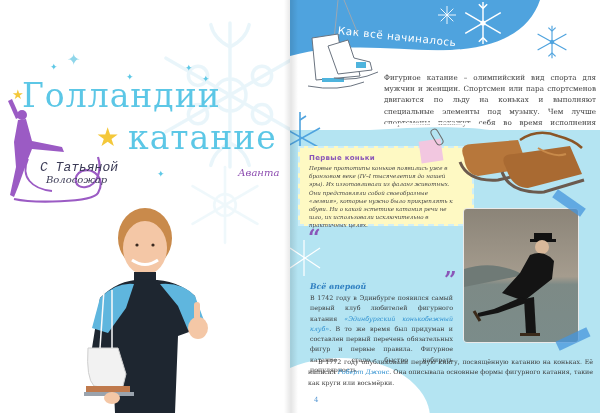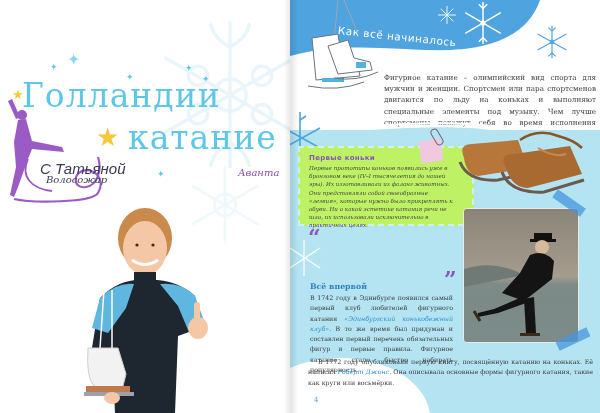--- a/index.html
+++ b/index.html
@@ -10,21 +10,21 @@
   .left-page { position: absolute; left: 0; top: 0; width: 290px; height: 413px; background: #ffffff; overflow: hidden; }
   .left-page .big-flake { position: absolute; left: 150px; top: 10px; width: 160px; height: 170px; opacity: 0.55; }
   .left-page .big-flake2 { position: absolute; left: 180px; top: 160px; width: 90px; height: 90px; opacity: 0.45; }
   .sparkle { position: absolute; color: #5ec8e6; font-size: 9px; line-height: 1; }
   .sparkle.lg { font-size: 16px; color: #8fd6ea; }
 
   .skater { position: absolute; left: 2px; top: 97px; width: 120px; height: 110px; }
   .title-line1 { position: absolute; left: 22px; top: 76px; font-family: "DejaVu Serif", serif; font-size: 33px; letter-spacing: 1px; color: #5cc7e6; font-weight: normal; }
   .title-line2 { position: absolute; left: 128px; top: 118px; font-family: "DejaVu Serif", serif; font-size: 33px; letter-spacing: 1px; color: #5cc7e6; }
   .star { position: absolute; color: #f4c83a; line-height: 1; }
-  .sub1 { position: absolute; left: 40px; top: 160px; font-family: Liberation Sans, sans-serif; font-style: italic; font-size: 15px; color: #3a3a55; text-align: right; }
+  .sub1 { position: absolute; left: 40px; top: 160px; font-family: Liberation Mono, monospace; font-style: italic; font-size: 13px; color: #3a3a55; text-align: right; }
   .sub2 { position: absolute; left: 46px; top: 174px; font-family: "DejaVu Serif", serif; font-style: italic; font-size: 10px; color: #3a3a55; }
   .publisher { position: absolute; left: 238px; top: 167px; font-family: "DejaVu Serif", serif; font-style: italic; font-size: 10px; color: #8e4fb1; }
 
   .girl { position: absolute; left: 60px; top: 198px; width: 170px; height: 215px; }
 
   
   .spine { position: absolute; left: 284px; top: 0; width: 14px; height: 413px; background: linear-gradient(to right, rgba(0,0,0,0.0), rgba(0,0,0,0.10), rgba(0,0,0,0.0)); z-index: 5; }
 
   
   .right-page { position: absolute; left: 290px; top: 0; width: 310px; height: 413px; background: #ffffff; overflow: hidden; }
@@ -32,34 +32,34 @@
   .section-title { position: absolute; left: 48px; top: 24px; font-family: "DejaVu Sans", sans-serif; font-size: 10.5px; color: #ffffff; letter-spacing: 0.5px; transform: rotate(6deg); transform-origin: left center; white-space: nowrap; }
   .skates-drawing { position: absolute; left: 8px; top: 0; width: 90px; height: 100px; }
   .flake-top { position: absolute; }
 
   .intro { position: absolute; left: 94px; top: 72px; width: 212px; font-size: 7.2px; line-height: 11.2px; color: #3b3b3b; text-align: justify; text-align-last: center; }
 
   .blue-area { position: absolute; left: 0; top: 130px; width: 310px; height: 283px; background: #b4e4f2; }
   .blue-area-diag { position: absolute; left: 0; top: 118px; width: 310px; height: 40px; }
   .bottom-white { position: absolute; left: -40px; top: 358px; width: 180px; height: 120px; border-radius: 50%; background: #ffffff; }
 
-  .card { position: absolute; left: 8px; top: 146px; width: 176px; height: 80px; background: #bef264; border: 2px dashed #cfeff8; }
+  .card { position: absolute; left: 8px; top: 146px; width: 176px; height: 80px; background: #fef9c3; border: 2px dashed #cfeff8; }
   .card-title { position: absolute; left: 9px; top: 6px; font-family: "DejaVu Sans", sans-serif; font-size: 7px; font-weight: bold; color: #8a56b8; letter-spacing: 0.3px; }
   .card-text { position: absolute; left: 9px; top: 16px; width: 145px; font-size: 5.6px; line-height: 8.2px; font-style: italic; color: #444; }
 
   .sticky { position: absolute; left: 130px; top: 140px; width: 22px; height: 22px; background: #f2c7e0; transform: rotate(-8deg); }
   .clip { position: absolute; left: 143px; top: 128px; width: 8px; height: 18px; border: 1.2px solid #6a6a6a; border-radius: 4px; transform: rotate(-30deg); }
 
   .old-skates { position: absolute; left: 168px; top: 128px; width: 138px; height: 72px; }
 
   .quote { position: absolute; left: 28px; top: 228px; width: 130px; font-family: "DejaVu Serif", serif; font-style: italic; font-weight: bold; font-size: 7.4px; line-height: 11.3px; color: #2e2e4a; text-align: center; }
   .qmark-open { position: absolute; left: 18px; top: 226px; font-family: "DejaVu Serif", serif; font-size: 22px; font-weight: bold; color: #8a56b8; line-height: 1; }
   .qmark-close { position: absolute; left: 154px; top: 268px; font-family: "DejaVu Serif", serif; font-size: 22px; font-weight: bold; color: #8a56b8; line-height: 1; }
 
-  .sub-heading { position: absolute; left: 20px; top: 282px; font-family: "DejaVu Serif", serif; font-weight: bold; font-size: 7.8px; color: #2f7fc1; }
+  .sub-heading { position: absolute; left: 20px; top: 282px; font-family: "DejaVu Serif", serif; font-style: italic; font-weight: bold; font-size: 7.8px; color: #2f7fc1; }
   .para1 { position: absolute; left: 20px; top: 293px; width: 143px; font-size: 6.3px; line-height: 10.3px; color: #3b3b3b; text-align: justify; }
   .para1 .hl { color: #2f90d0; font-style: italic; }
   .para2 { position: absolute; left: 18px; top: 357px; width: 285px; font-size: 6.3px; line-height: 10.3px; color: #3b3b3b; text-align: justify; text-indent: 10px; }
   .para2 .hl { color: #2f90d0; font-style: italic; }
 
   .painting { position: absolute; left: 173px; top: 208px; width: 116px; height: 135px; border-radius: 4px; overflow: hidden; border: 1px solid #e9e9e9; }
   .tape { position: absolute; background: rgba(70,150,220,0.75); width: 34px; height: 10px; }
 
   .page-num { position: absolute; left: 24px; top: 396px; font-size: 7px; color: #5a9ad4; }
 </style>

